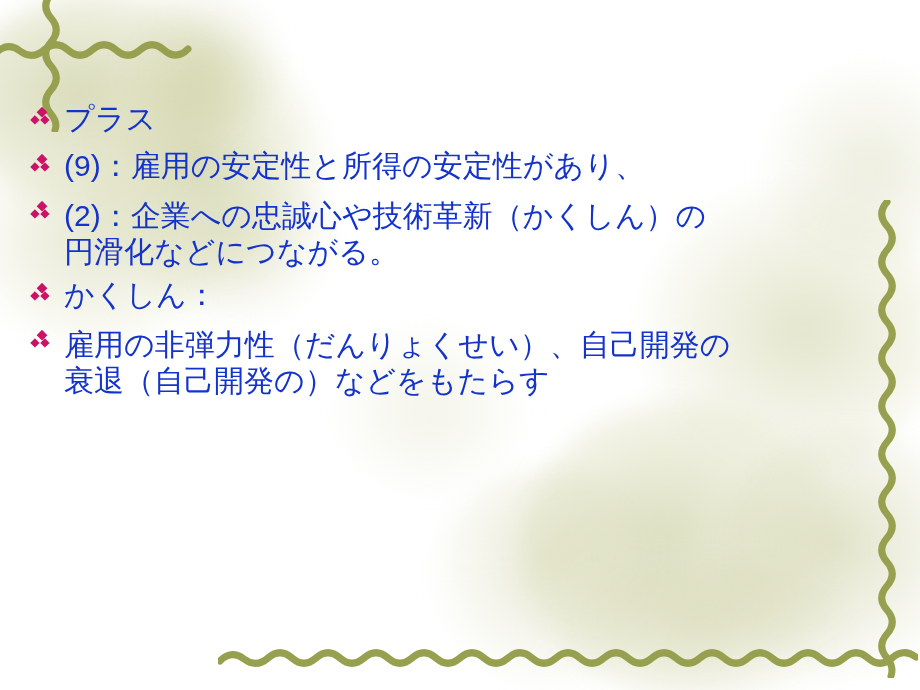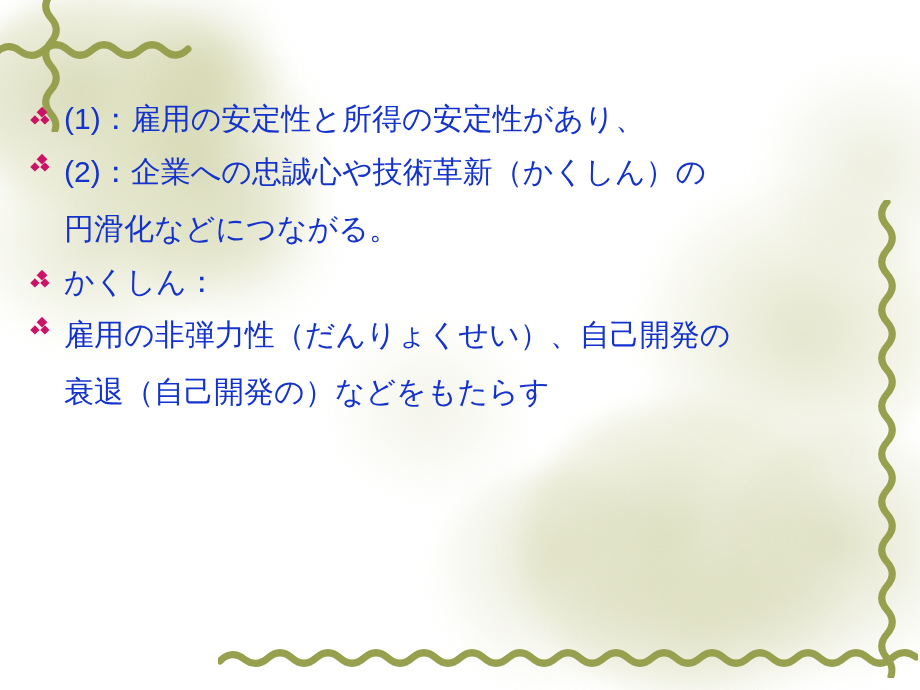--- a/index.html
+++ b/index.html
@@ -77,21 +77,21 @@
   .bullet-marker svg { display: block; }
   .bullet-text {
     flex: 1 1 auto;
     color: #1433cc;
     font-size: 30px;
     line-height: 45px;
     letter-spacing: 0px;
     white-space: pre-line;
     font-family: "Liberation Sans", "DejaVu Sans", sans-serif;
   }
-  .bullet-text.two-line { line-height: 57px; }
+  .bullet-text.two-line { line-height: 36px; margin-top: 8px; }
 </style>
 </head>
 <body>
 
 <div id="slide">
 
   <div>
     <div class="wm wm-tl-1"></div>
     <div class="wm wm-tl-2"></div>
     <div class="wm wm-tl-3"></div>
@@ -125,30 +125,40 @@
   </div>
 
   <div class="wavy" style="left:218px; top:644px;">
     <svg width="700" height="26" viewBox="0 0 700 26">
       <path d="M2,17 C10,9 18,9 26,15 C34,21 42,21 50,14 C58,7 66,7 74,14 C82,21 90,21 98,14 C106,7 114,7 122,14 C130,21 138,21 146,14 C154,7 162,7 170,14 C178,21 186,21 194,14 C202,7 210,7 218,14 C226,21 234,21 242,14 C250,7 258,7 266,14 C274,21 282,21 290,14 C298,7 306,7 314,14 C322,21 330,21 338,14 C346,7 354,7 362,14 C370,21 378,21 386,14 C394,7 402,7 410,14 C418,21 426,21 434,14 C442,7 450,7 458,14 C466,21 474,21 482,14 C490,7 498,7 506,14 C514,21 522,21 530,14 C538,7 546,7 554,14 C562,21 570,21 578,14 C586,7 594,7 602,14 C610,21 618,21 626,14 C634,7 642,7 650,14 C658,21 666,21 674,14 C682,7 690,7 698,13" fill="none" stroke="#97a04f" stroke-width="7" stroke-linecap="round"></path>
     </svg>
   </div>
 
   <div id="body-list">
 
+    <div class="bullet-row">
+      <span class="bullet-marker">
+        <svg width="22" height="22" viewBox="0 0 22 22">
+          <rect x="8.2" y="1.4" width="7.6" height="7.6" transform="rotate(45 12 5.2)" fill="#cc1166"></rect>
+          <rect x="1.6" y="9.6" width="6.6" height="6.6" transform="rotate(45 4.9 12.9)" fill="#cc1166"></rect>
+          <rect x="11.6" y="9.6" width="6.6" height="6.6" transform="rotate(45 14.9 12.9)" fill="#cc1166"></rect>
+        </svg>
+      </span>
+      <span class="bullet-text">プラス</span>
+    </div>
 
     <div class="bullet-row">
       <span class="bullet-marker">
         <svg width="22" height="22" viewBox="0 0 22 22">
           <rect x="8.2" y="1.4" width="7.6" height="7.6" transform="rotate(45 12 5.2)" fill="#cc1166"></rect>
           <rect x="1.6" y="9.6" width="6.6" height="6.6" transform="rotate(45 4.9 12.9)" fill="#cc1166"></rect>
           <rect x="11.6" y="9.6" width="6.6" height="6.6" transform="rotate(45 14.9 12.9)" fill="#cc1166"></rect>
         </svg>
       </span>
-      <span class="bullet-text">(1)：雇用の安定性と所得の安定性があり、</span>
+      <span class="bullet-text">(9)：雇用の安定性と所得の安定性があり、</span>
     </div>
 
     <div class="bullet-row">
       <span class="bullet-marker">
         <svg width="22" height="22" viewBox="0 0 22 22">
           <rect x="8.2" y="1.4" width="7.6" height="7.6" transform="rotate(45 12 5.2)" fill="#cc1166"></rect>
           <rect x="1.6" y="9.6" width="6.6" height="6.6" transform="rotate(45 4.9 12.9)" fill="#cc1166"></rect>
           <rect x="11.6" y="9.6" width="6.6" height="6.6" transform="rotate(45 14.9 12.9)" fill="#cc1166"></rect>
         </svg>
       </span>

